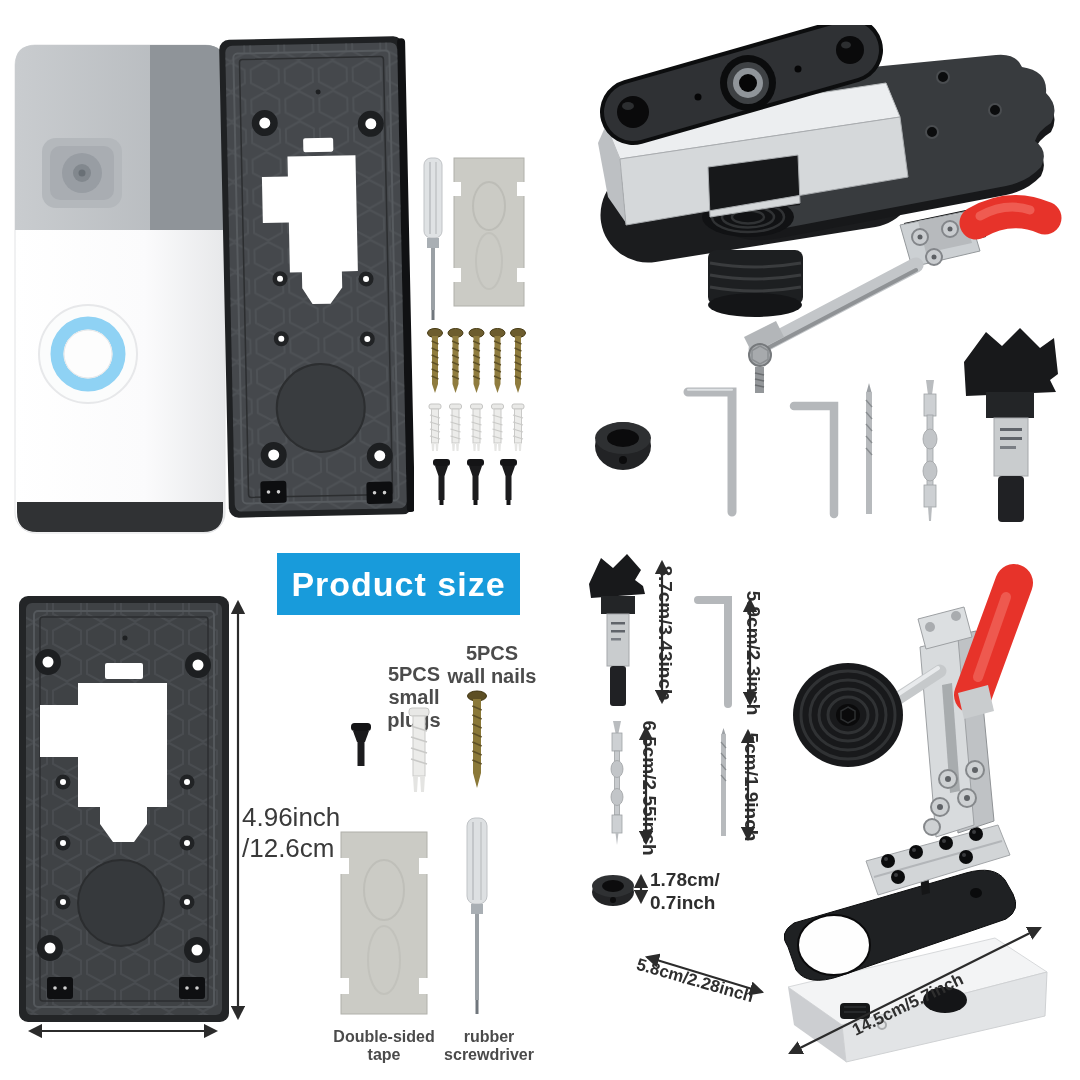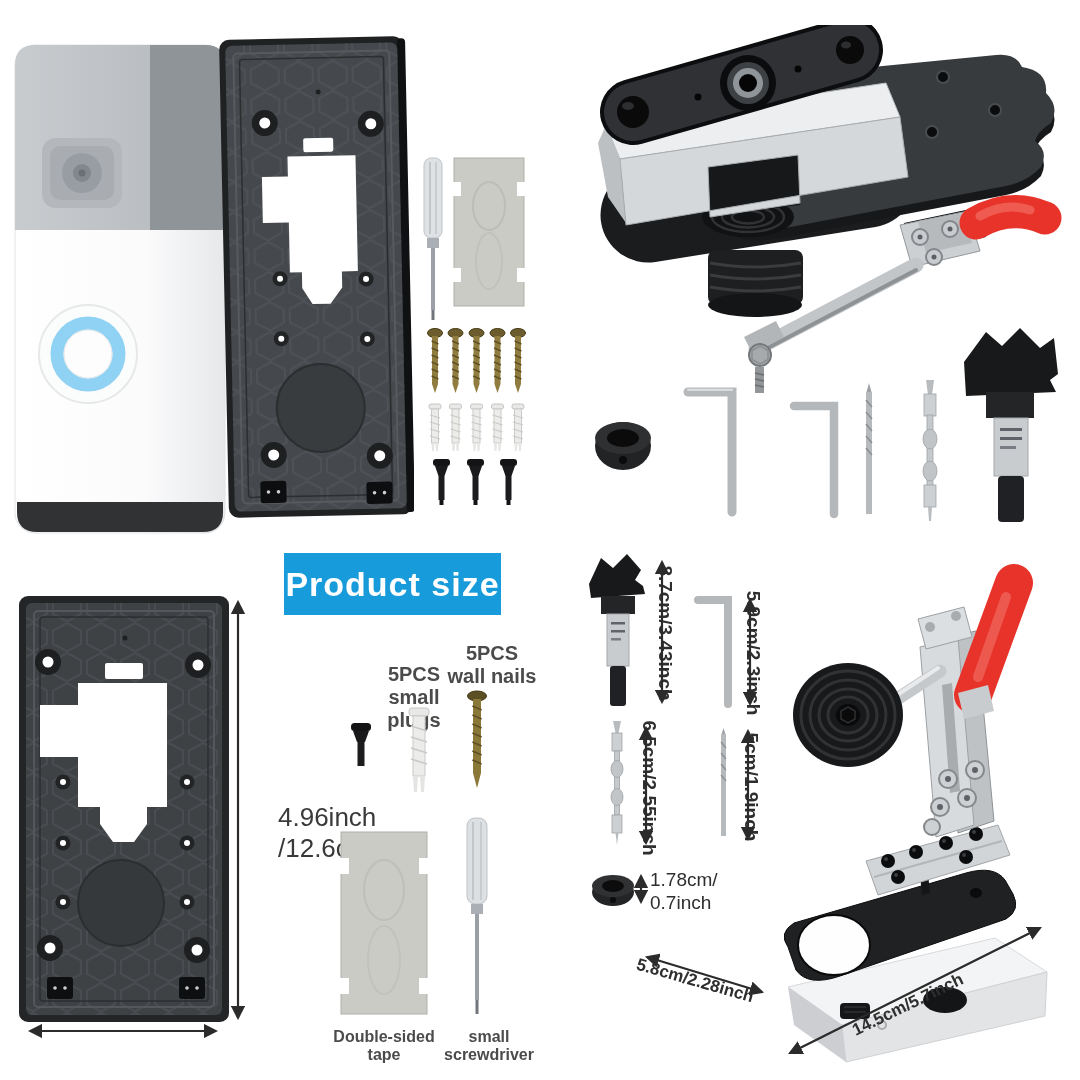--- a/index.html
+++ b/index.html
@@ -1,28 +1,28 @@
 <!DOCTYPE html>
 <html><head>
 <meta charset="utf-8">
 <style>
   html,body{margin:0;padding:0;background:#fff;}
   .stage{position:relative;width:1080px;height:1080px;background:#ffffff;overflow:hidden;
          font-family:"Liberation Sans",sans-serif;}
   .abs{position:absolute;}
   .banner{background:#189bdb;color:#ffffff;font-size:34px;font-weight:bold;
           display:flex;align-items:center;justify-content:center;letter-spacing:1px;}
-  .dim{font-size:26px;color:#3a3a3a;line-height:1.18;margin-left:36px;}
+  .dim{font-size:26px;color:#3a3a3a;line-height:1.18;}
   .dim-center{font-size:26px;color:#3a3a3a;text-align:center;}
   .callout{font-size:20px;font-weight:bold;color:#4b4b4b;text-align:center;line-height:1.15;}
   .vlab{font-size:19px;font-weight:bold;color:#2e2e2e;white-space:nowrap;text-align:center;
         transform-origin:center;}
   .alab{font-size:17px;font-weight:bold;color:#2e2e2e;white-space:nowrap;text-align:center;
         transform-origin:center;}
-  .ringlab{font-size:19px;font-weight:normal;color:#2e2e2e;line-height:1.2;}
+  .ringlab{font-size:19px;font-weight:bold;color:#2e2e2e;line-height:1.2;}
   svg{display:block;}
 </style>
 </head>
 <body>
 
 <div class="stage">
 
   <svg class="abs" style="left:10px;top:40px" width="220" height="498" viewBox="0 0 220 498">
     <defs>
       <linearGradient id="dbBody" x1="0" y1="0" x2="1" y2="0">
@@ -370,21 +370,21 @@
   <svg class="abs" style="left:956px;top:322px" width="110" height="202" viewBox="0 0 110 202">
     <path d="M8,40 L30,10 L46,24 L64,6 L84,26 L98,16 L102,52 L94,58 L100,70 L10,74 Z" fill="#18191b"></path>
     <rect x="30" y="70" width="48" height="26" fill="#232527"></rect>
     <rect x="38" y="96" width="34" height="58" fill="#c9ccce" stroke="#a5a8ab"></rect>
     <rect x="44" y="106" width="22" height="3" fill="#60646a"></rect>
     <rect x="44" y="115" width="22" height="3" fill="#60646a"></rect>
     <rect x="44" y="124" width="16" height="3" fill="#7a7e84"></rect>
     <rect x="42" y="154" width="26" height="46" rx="4" fill="#202124"></rect>
   </svg>
 
-  <div class="abs banner" style="left:284px;top:553px;width:217px;height:62px">
+  <div class="abs banner" style="left:277px;top:553px;width:243px;height:62px">
     <span>Product size</span>
   </div>
 
   <svg class="abs" style="left:16px;top:592px" width="220" height="434" viewBox="0 0 220 434">
     <defs>
       <pattern id="hexBL" width="34" height="30" patternUnits="userSpaceOnUse">
         <path d="M17,1 L31,8.5 L31,22 L17,29.5 L3,22 L3,8.5 Z" fill="none" stroke="#515559" stroke-width="2"></path>
       </pattern>
     </defs>
     <rect x="3" y="4" width="210" height="426" rx="9" fill="#232527"></rect>
@@ -437,21 +437,21 @@
   </div>
   <div class="abs callout" style="left:360px;top:663px;width:108px">
     <div>5PCS</div>
     <div>small plugs</div>
   </div>
   <div class="abs callout" style="left:320px;top:1028px;width:128px;font-size:16px">
     <div>Double-sided</div>
     <div>tape</div>
   </div>
   <div class="abs callout" style="left:430px;top:1028px;width:118px;font-size:16px">
-    <div>small</div>
+    <div>rubber</div>
     <div>screwdriver</div>
   </div>
 
   <svg class="abs" style="left:348px;top:722px" width="28" height="48" viewBox="0 0 28 48">
     <rect x="3" y="1" width="20" height="8" rx="3.5" fill="#141416"></rect>
     <polygon points="5,9 21,9 17,20 9,20" fill="#1a1a1c"></polygon>
     <rect x="9.5" y="20" width="7" height="24" fill="#1c1c1e"></rect>
   </svg>
 
   <svg class="abs" style="left:404px;top:706px" width="30" height="88" viewBox="0 0 30 88">

